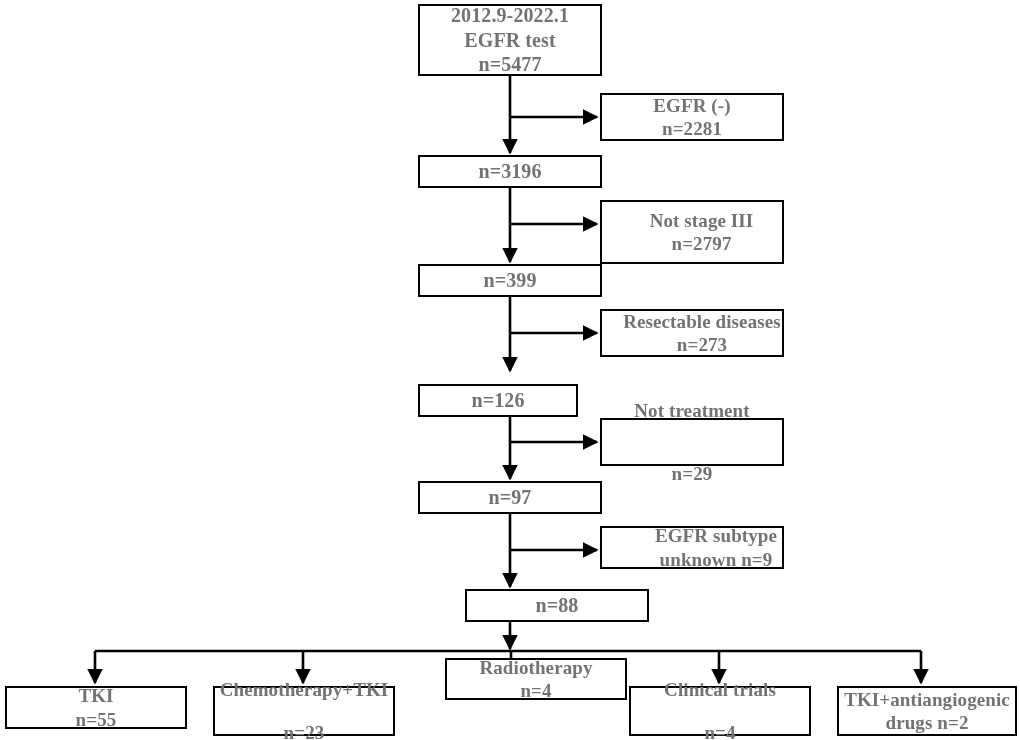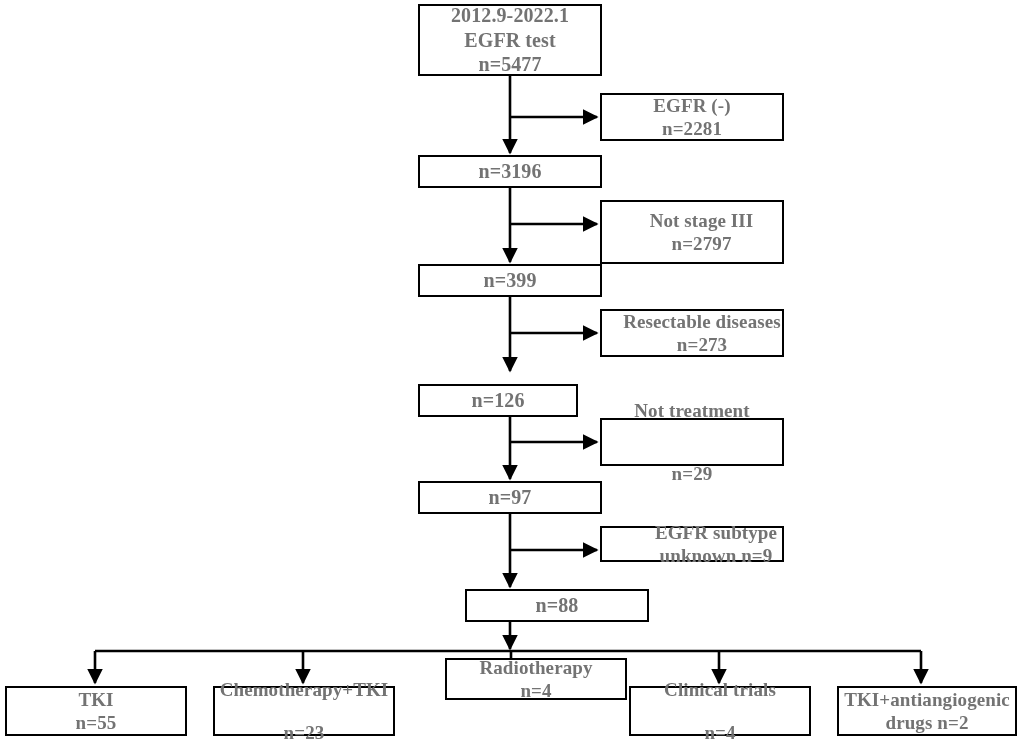--- a/index.html
+++ b/index.html
@@ -130,26 +130,26 @@
   <div class="node-box f-side" style="left: 600px; top: 309px; width: 184px; height: 48px; padding-left: 20px;">
     <span class="node-line">Resectable diseases</span>
     <span class="node-line">n=273</span>
   </div>
 
   <div class="node-box f-side" style="left: 600px; top: 418px; width: 184px; height: 48px; gap: 39px;">
     <span class="node-line">Not treatment</span>
     <span class="node-line">n=29</span>
   </div>
 
-  <div class="node-box f-side" style="left: 600px; top: 526px; width: 184px; height: 36px; padding-left: 48px;">
+  <div class="node-box f-side" style="left: 600px; top: 526px; width: 184px; height: 43px; padding-left: 48px;">
     <span class="node-line">EGFR subtype</span>
     <span class="node-line">unknown n=9</span>
   </div>
 
-  <div class="node-box f-term" style="left: 5px; top: 686px; width: 182px; height: 50px;">
+  <div class="node-box f-term" style="left: 5px; top: 686px; width: 182px; height: 43px;">
     <span class="node-line">TKI</span>
     <span class="node-line">n=55</span>
   </div>
 
   <div class="node-box f-term" style="left: 213px; top: 686px; width: 182px; height: 50px; gap: 19px;">
     <span class="node-line">Chemotherapy+TKI</span>
     <span class="node-line">n=23</span>
   </div>
 
   <div class="node-box f-term" style="left: 421px; top: 658px; width: 182px; height: 42px; margin-left: 24px;">

